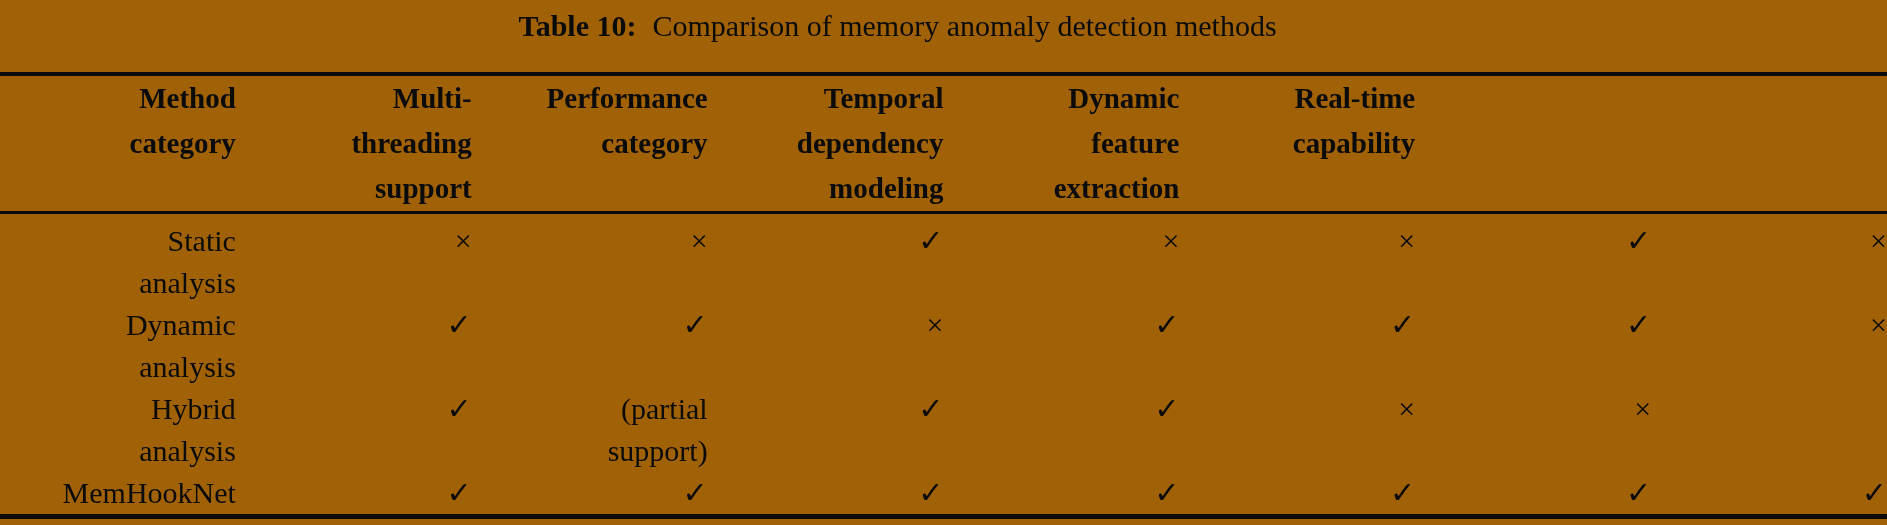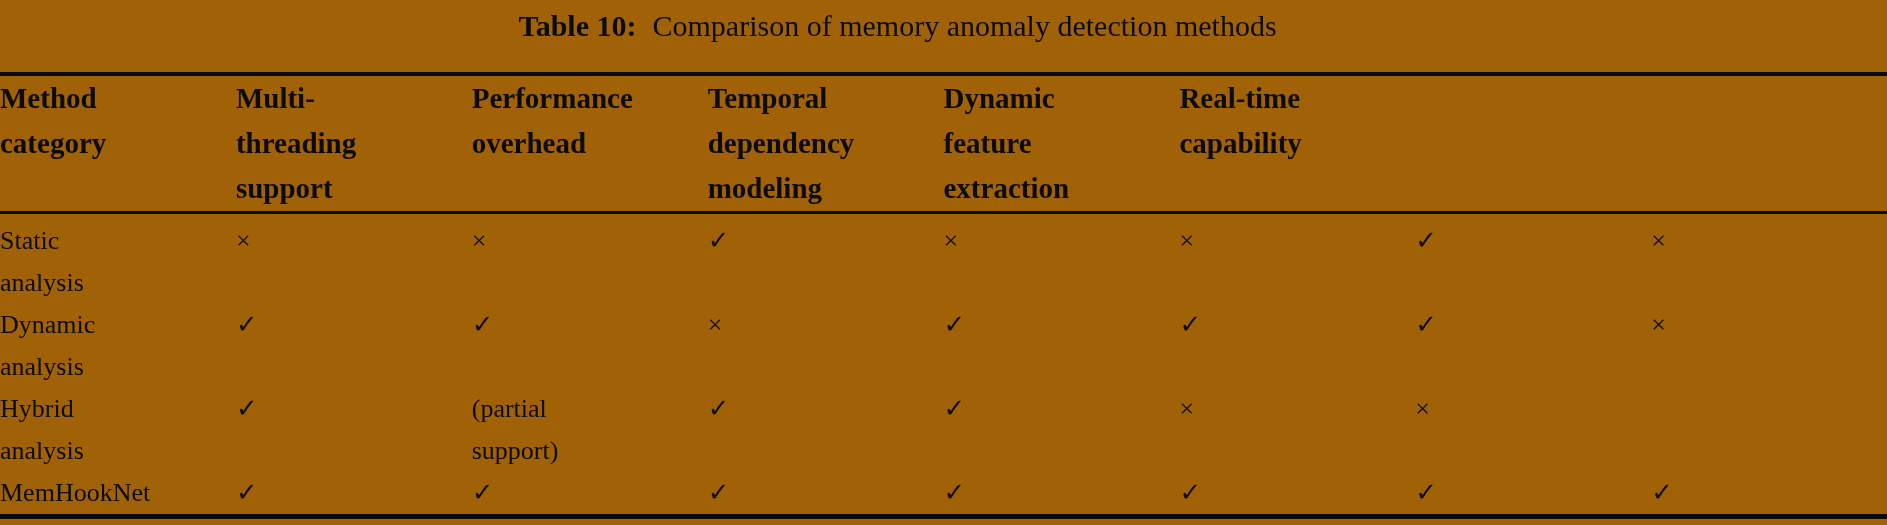--- a/index.html
+++ b/index.html
@@ -41,30 +41,30 @@
     border-bottom: 3px solid #0b0b0b;
     padding-top: 0px;
   }
   .thead .cell {
     font-weight: bold;
     font-size: 29px;
     line-height: 45px;
     height: 135px;
   }
   .cell {
-    text-align: left;
+    text-align: right;
     white-space: pre-line;
     vertical-align: top;
   }
   .tbody {
     padding-top: 6px;
     padding-bottom: 0;
   }
   .tbody .cell {
-    font-size: 26px;
+    font-size: 30px;
     line-height: 42px;
   }
   .row-2l .cell { height: 84px; }
   .row-1l .cell { height: 42px; }
 </style>
 </head>
 <body>
 
 <div class="page">
 
@@ -74,21 +74,21 @@
 
   <div class="tbl">
 
     <div class="thead grid-row">
       <div class="cell">Method
 category</div>
       <div class="cell">Multi-
 threading
 support</div>
       <div class="cell">Performance
-overhead</div>
+category</div>
       <div class="cell">Temporal
 dependency
 modeling</div>
       <div class="cell">Dynamic
 feature
 extraction</div>
       <div class="cell">Real-time
 capability</div>
     </div>
 

